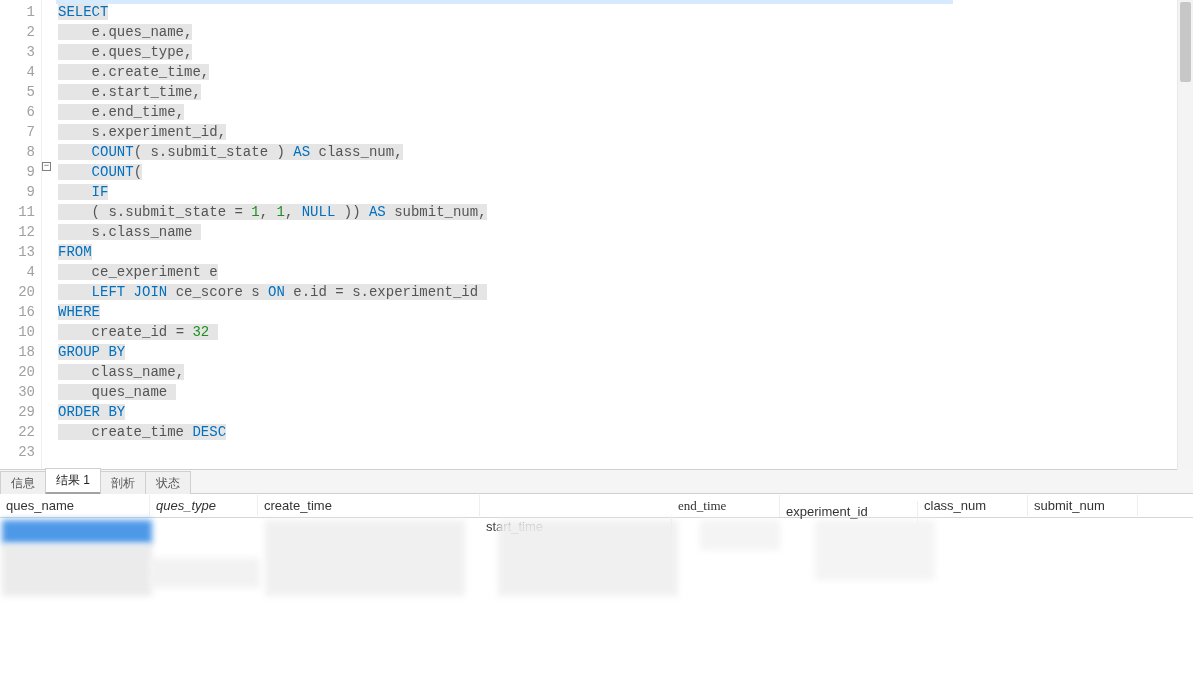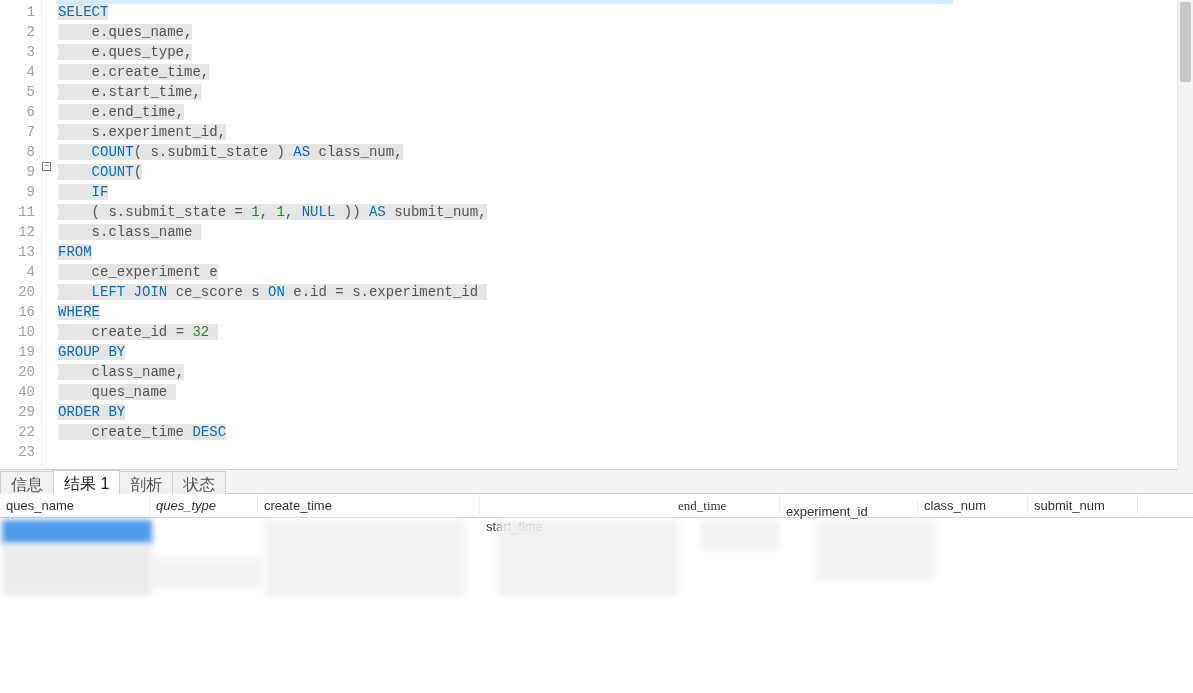--- a/index.html
+++ b/index.html
@@ -88,43 +88,43 @@
     top: 2px;
     left: 2px;
     right: 2px;
     height: 80px;
     background: #c7c7c7;
     border-radius: 2px;
   }
 
   .tabs-bar {
     display: flex;
-    align-items: flex-start;
+    align-items: center;
     height: 24px;
     background: #f5f5f5;
     border-bottom: 1px solid #d0d0d0;
     font-family: "Microsoft YaHei", "SimSun", sans-serif;
-    font-size: 16px;
+    font-size: 12px;
   }
   .tab {
     padding: 3px 10px 3px 10px;
     border: 1px solid #d0d0d0;
     border-bottom: none;
     margin-right: -1px;
     background: #f0f0f0;
     color: #555;
     cursor: pointer;
     position: relative;
     top: 1px;
   }
   .tab.active {
     background: #ffffff;
     color: #222;
     top: 0;
-    border-bottom: 1px solid #a3a3a3;
+    border-bottom: 3px solid #a3a3a3;
   }
 
   .results-pane {
     height: 199px;
     overflow: hidden;
     position: relative;
     font-family: "Segoe UI", Tahoma, sans-serif;
     font-size: 13px;
   }
   .grid-header {
@@ -175,23 +175,23 @@
     <span class="ln">8</span>
     <span class="ln">9</span>
     <span class="ln">9</span>
     <span class="ln">11</span>
     <span class="ln">12</span>
     <span class="ln">13</span>
     <span class="ln">4</span>
     <span class="ln">20</span>
     <span class="ln">16</span>
     <span class="ln">10</span>
-    <span class="ln">19</span>
+    <span class="ln">18</span>
     <span class="ln">20</span>
-    <span class="ln">40</span>
+    <span class="ln">30</span>
     <span class="ln">29</span>
     <span class="ln">22</span>
     <span class="ln">23</span>
   </div>
   <div class="fold-col">
     <div class="fold-mark">−</div>
   </div>
   <div class="code" id="code"><div class="line"><span class="hl"><span class="kw">SELECT</span></span></div><div class="line"><span class="hl">    <span class="ident">e.ques_name</span><span class="punct">,</span></span></div><div class="line"><span class="hl">    <span class="ident">e.ques_type</span><span class="punct">,</span></span></div><div class="line"><span class="hl">    <span class="ident">e.create_time</span><span class="punct">,</span></span></div><div class="line"><span class="hl">    <span class="ident">e.start_time</span><span class="punct">,</span></span></div><div class="line"><span class="hl">    <span class="ident">e.end_time</span><span class="punct">,</span></span></div><div class="line"><span class="hl">    <span class="ident">s.experiment_id</span><span class="punct">,</span></span></div><div class="line"><span class="hl">    <span class="kw">COUNT</span><span class="punct">(</span><span class="punct"> </span><span class="ident">s.submit_state</span><span class="punct"> </span><span class="punct">)</span><span class="punct"> </span><span class="kw">AS</span><span class="punct"> </span><span class="ident">class_num</span><span class="punct">,</span></span></div><div class="line"><span class="hl">    <span class="kw">COUNT</span><span class="punct">(</span></span></div><div class="line"><span class="hl">    <span class="kw">IF</span></span></div><div class="line"><span class="hl">    <span class="punct">(</span><span class="punct"> </span><span class="ident">s.submit_state</span><span class="punct"> </span><span class="punct">=</span><span class="punct"> </span><span class="num">1</span><span class="punct">,</span><span class="punct"> </span><span class="num">1</span><span class="punct">,</span><span class="punct"> </span><span class="kw">NULL</span><span class="punct"> </span><span class="punct">)</span><span class="punct">)</span><span class="punct"> </span><span class="kw">AS</span><span class="punct"> </span><span class="ident">submit_num</span><span class="punct">,</span></span></div><div class="line"><span class="hl">    <span class="ident">s.class_name</span><span class="punct"> </span></span></div><div class="line"><span class="hl"><span class="kw">FROM</span></span></div><div class="line"><span class="hl">    <span class="ident">ce_experiment</span><span class="punct"> </span><span class="ident">e</span></span></div><div class="line"><span class="hl">    <span class="kw">LEFT JOIN</span><span class="punct"> </span><span class="ident">ce_score</span><span class="punct"> </span><span class="ident">s</span><span class="punct"> </span><span class="kw">ON</span><span class="punct"> </span><span class="ident">e.id</span><span class="punct"> </span><span class="punct">=</span><span class="punct"> </span><span class="ident">s.experiment_id</span><span class="punct"> </span></span></div><div class="line"><span class="hl"><span class="kw">WHERE</span></span></div><div class="line"><span class="hl">    <span class="ident">create_id</span><span class="punct"> </span><span class="punct">=</span><span class="punct"> </span><span class="num">32</span><span class="punct"> </span></span></div><div class="line"><span class="hl"><span class="kw">GROUP BY</span></span></div><div class="line"><span class="hl">    <span class="ident">class_name</span><span class="punct">,</span></span></div><div class="line"><span class="hl">    <span class="ident">ques_name</span><span class="punct"> </span></span></div><div class="line"><span class="hl"><span class="kw">ORDER BY</span></span></div><div class="line"><span class="hl">    <span class="ident">create_time</span><span class="punct"> </span><span class="kw">DESC</span></span></div><div class="line">&nbsp;</div></div>
   <div class="scroll-v">
     <div class="thumb"></div>

